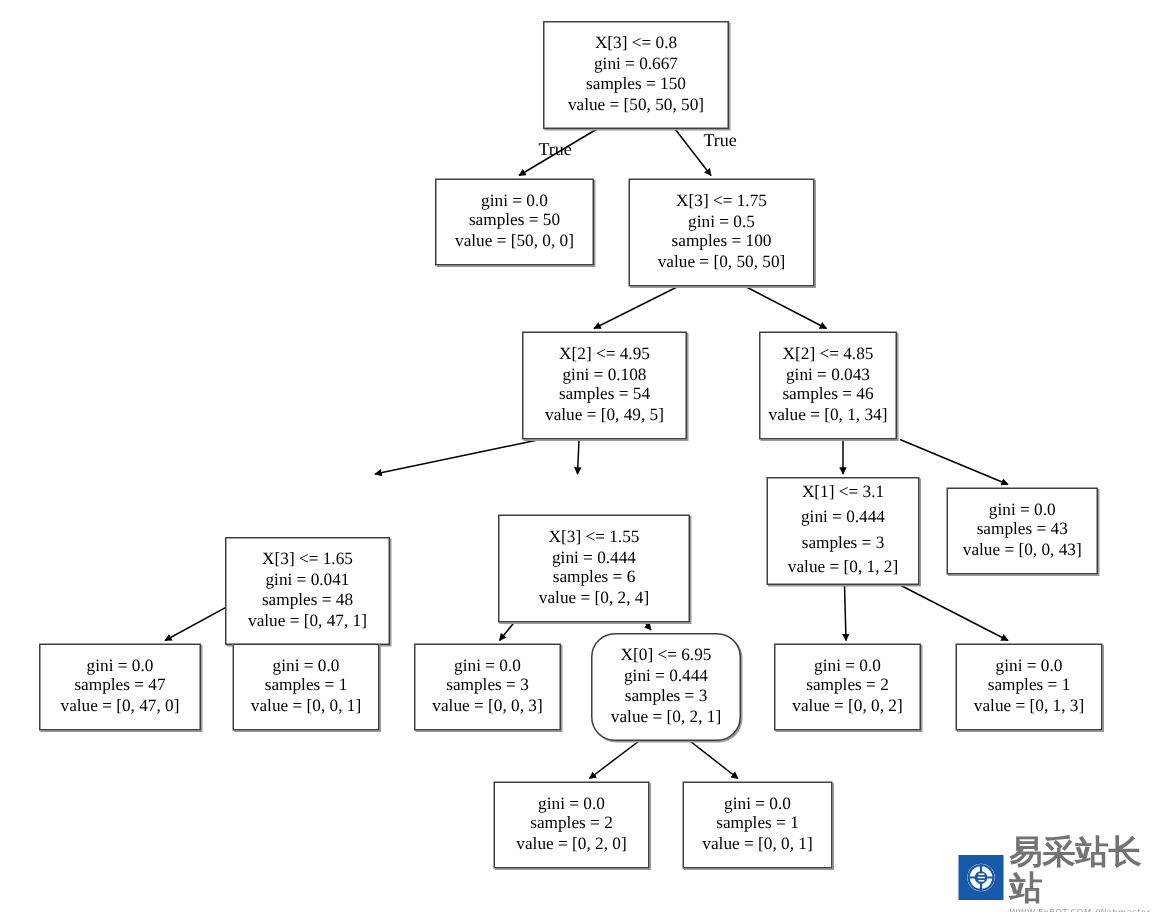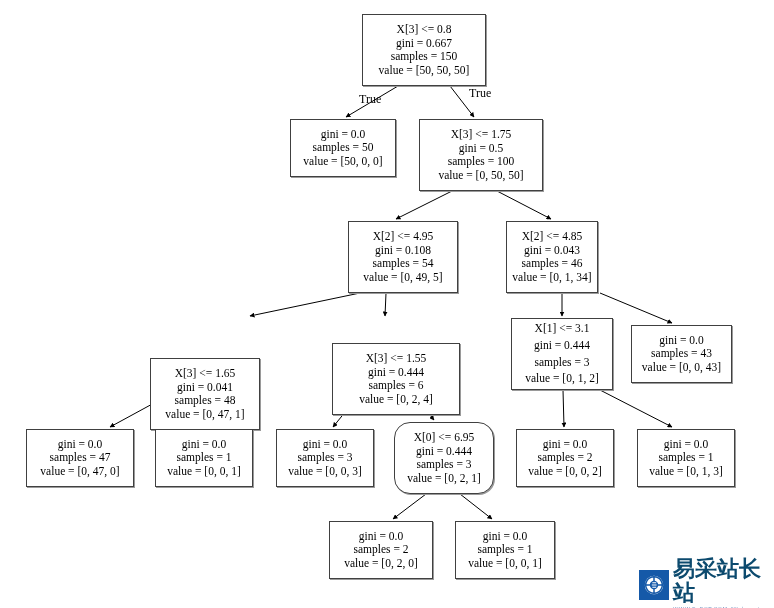--- a/index.html
+++ b/index.html
@@ -75,21 +75,21 @@
   #wm-text-wrap {
     display: flex;
     flex-direction: column;
     justify-content: center;
     line-height: 1;
   }
   #wm-title {
     font-family: "DejaVu Sans", sans-serif;
     font-size: 22px;
     font-weight: bold;
-    color: #0c4a6e;
+    color: #737373;
     letter-spacing: 0px;
     line-height: 24px;
   }
   #wm-sub {
     font-family: "DejaVu Sans", sans-serif;
     font-size: 5.5px;
     color: #7f9cc4;
     letter-spacing: 0.4px;
     line-height: 7px;
     margin-top: 1px;

